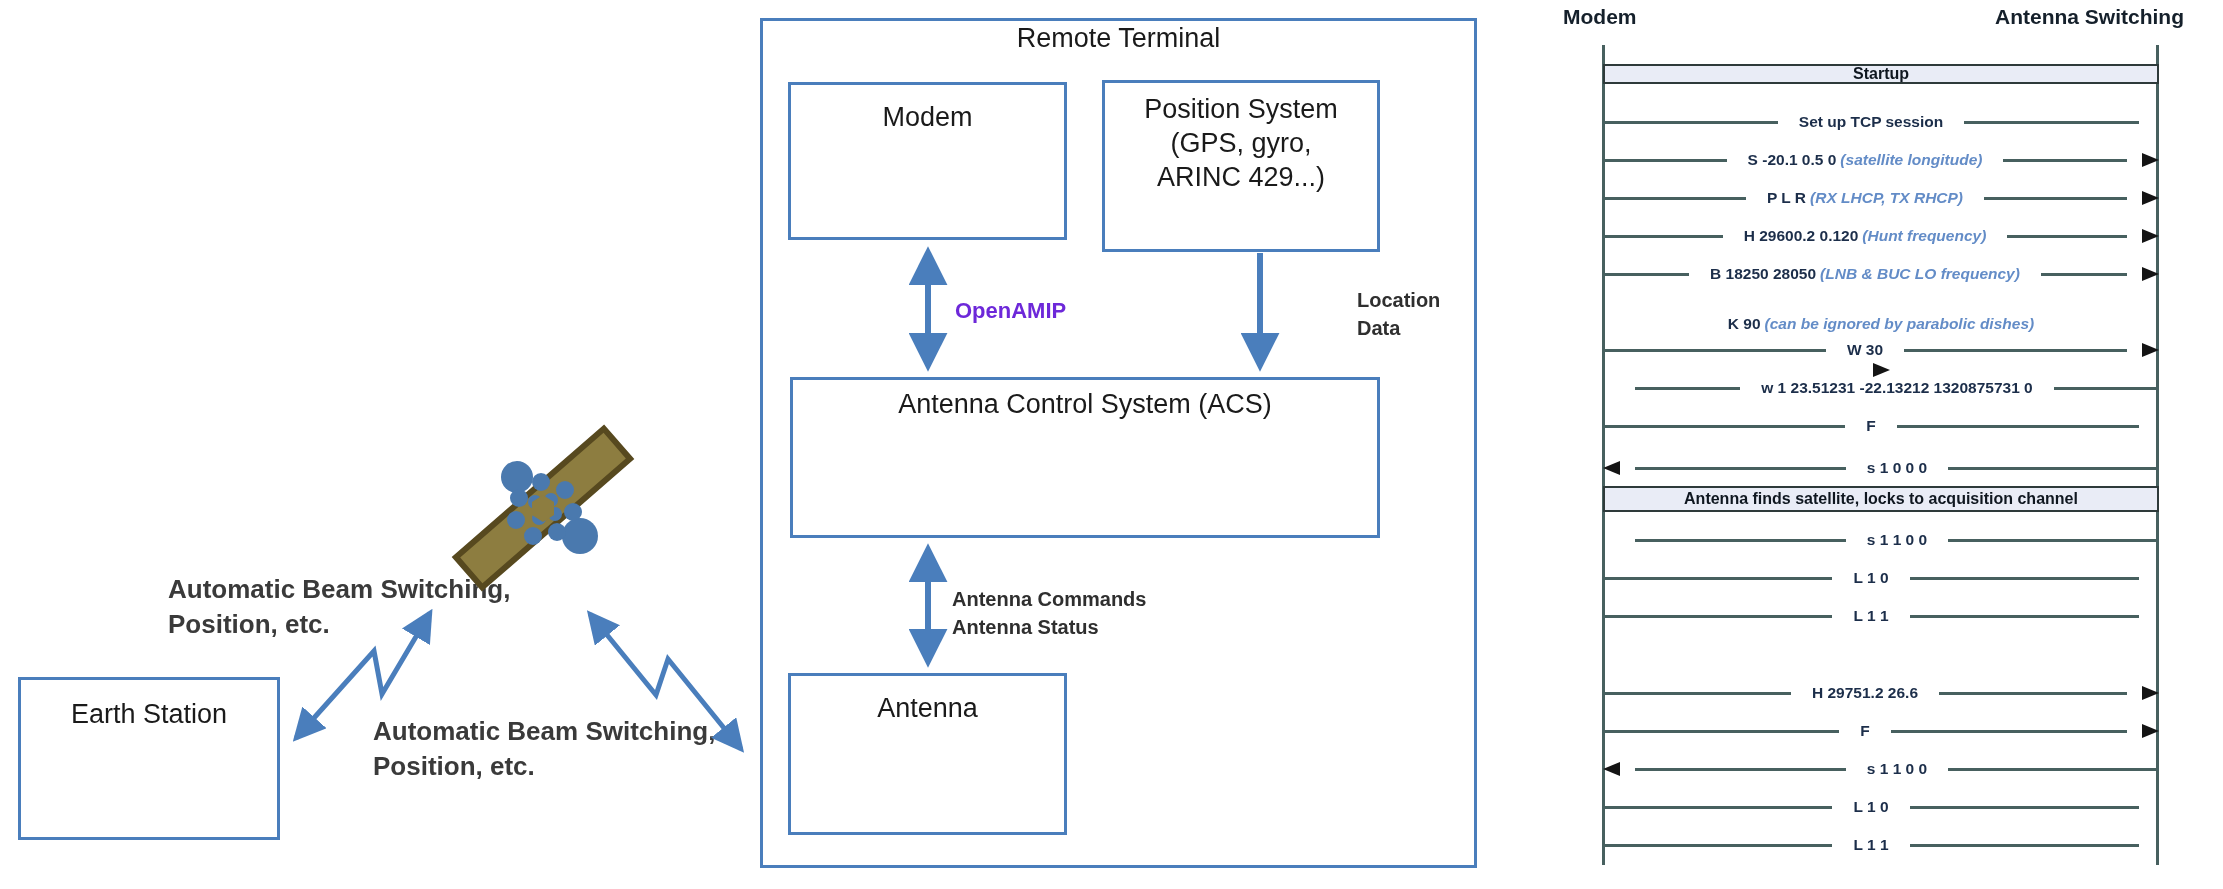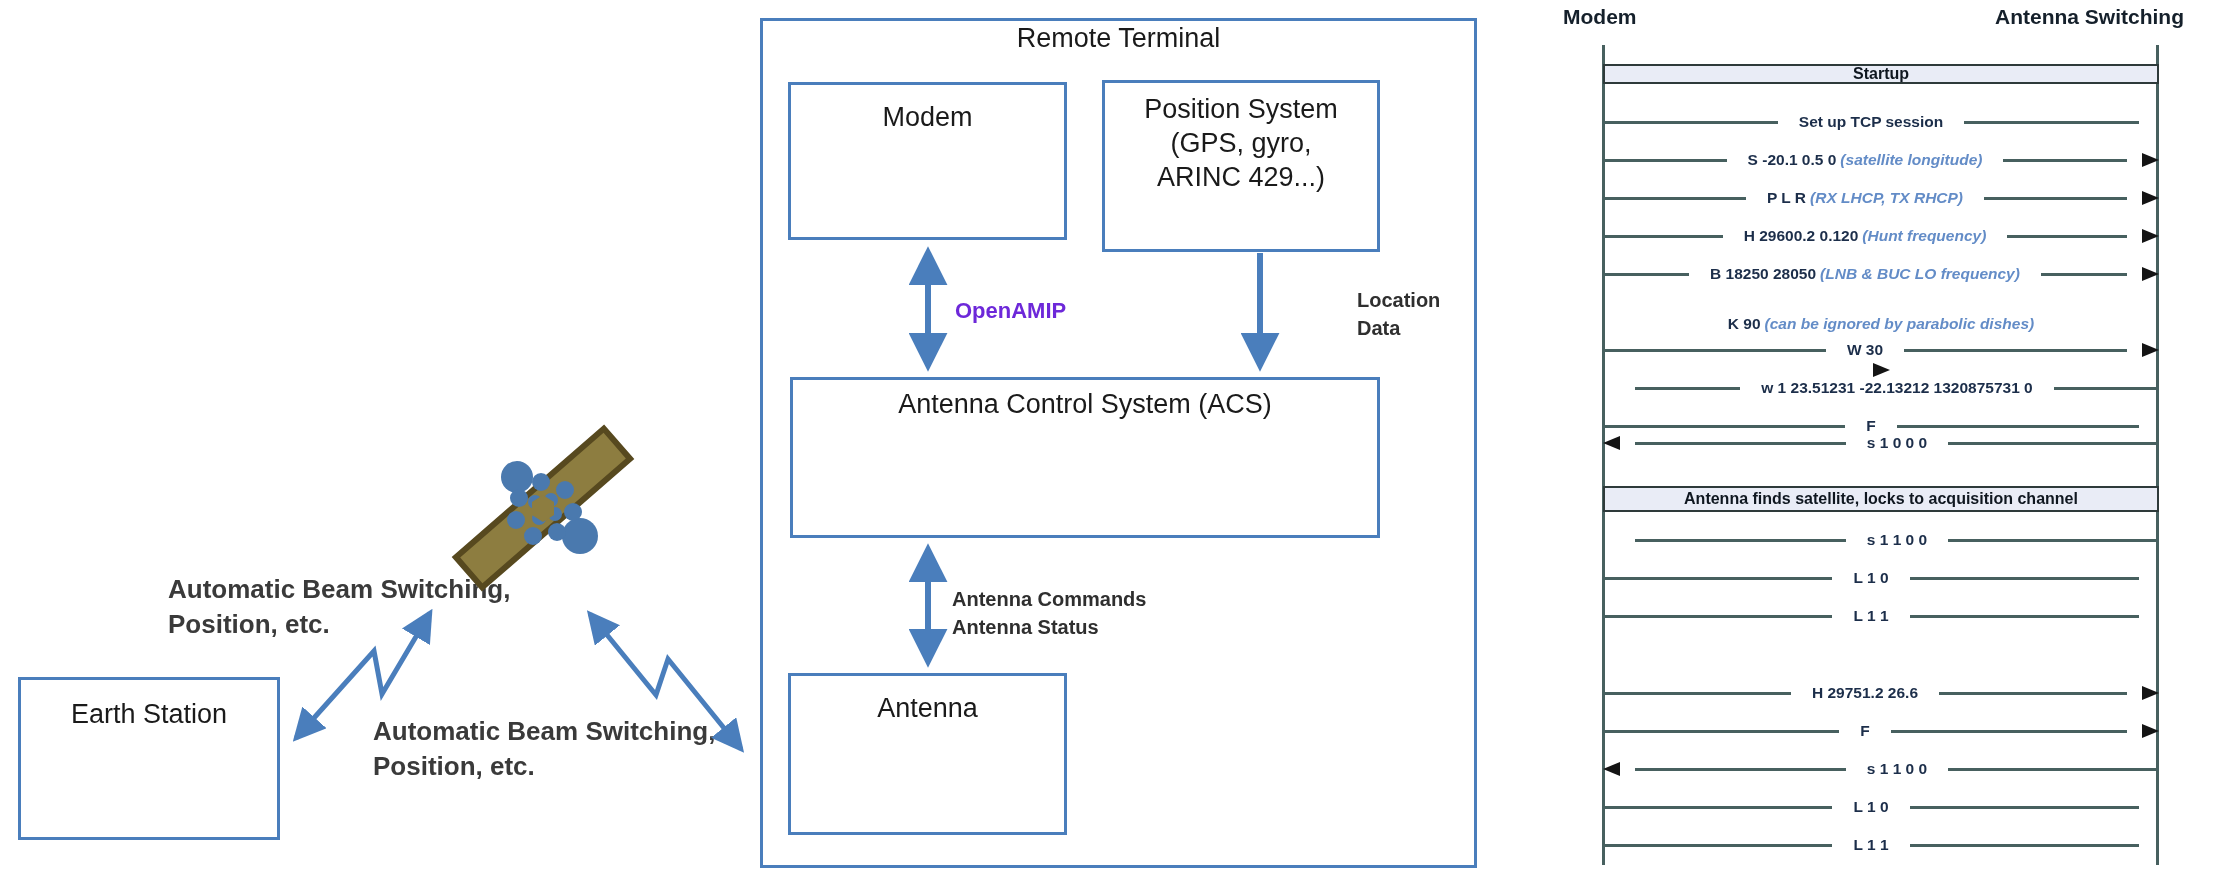--- a/index.html
+++ b/index.html
@@ -186,21 +186,21 @@
     <span class="mtext">w 1 23.51231 -22.13212 1320875731 0</span>
     <div class="seg"></div>
   </div>
 
   <div class="msg inset-r" style="top:414px;">
     <div class="seg"></div>
     <span class="mtext">F</span>
     <div class="seg"></div>
   </div>
 
-  <div class="msg" style="top:431px;">
+  <div class="msg" style="top:456px;">
     <div class="ah-l"></div>
     <div class="seg"></div>
     <span class="mtext">s 1 0 0 0</span>
     <div class="seg"></div>
   </div>
 
   <div class="msg inset-l" style="top:528px;">
     <div class="seg"></div>
     <span class="mtext">s 1 1 0 0</span>
     <div class="seg"></div>

